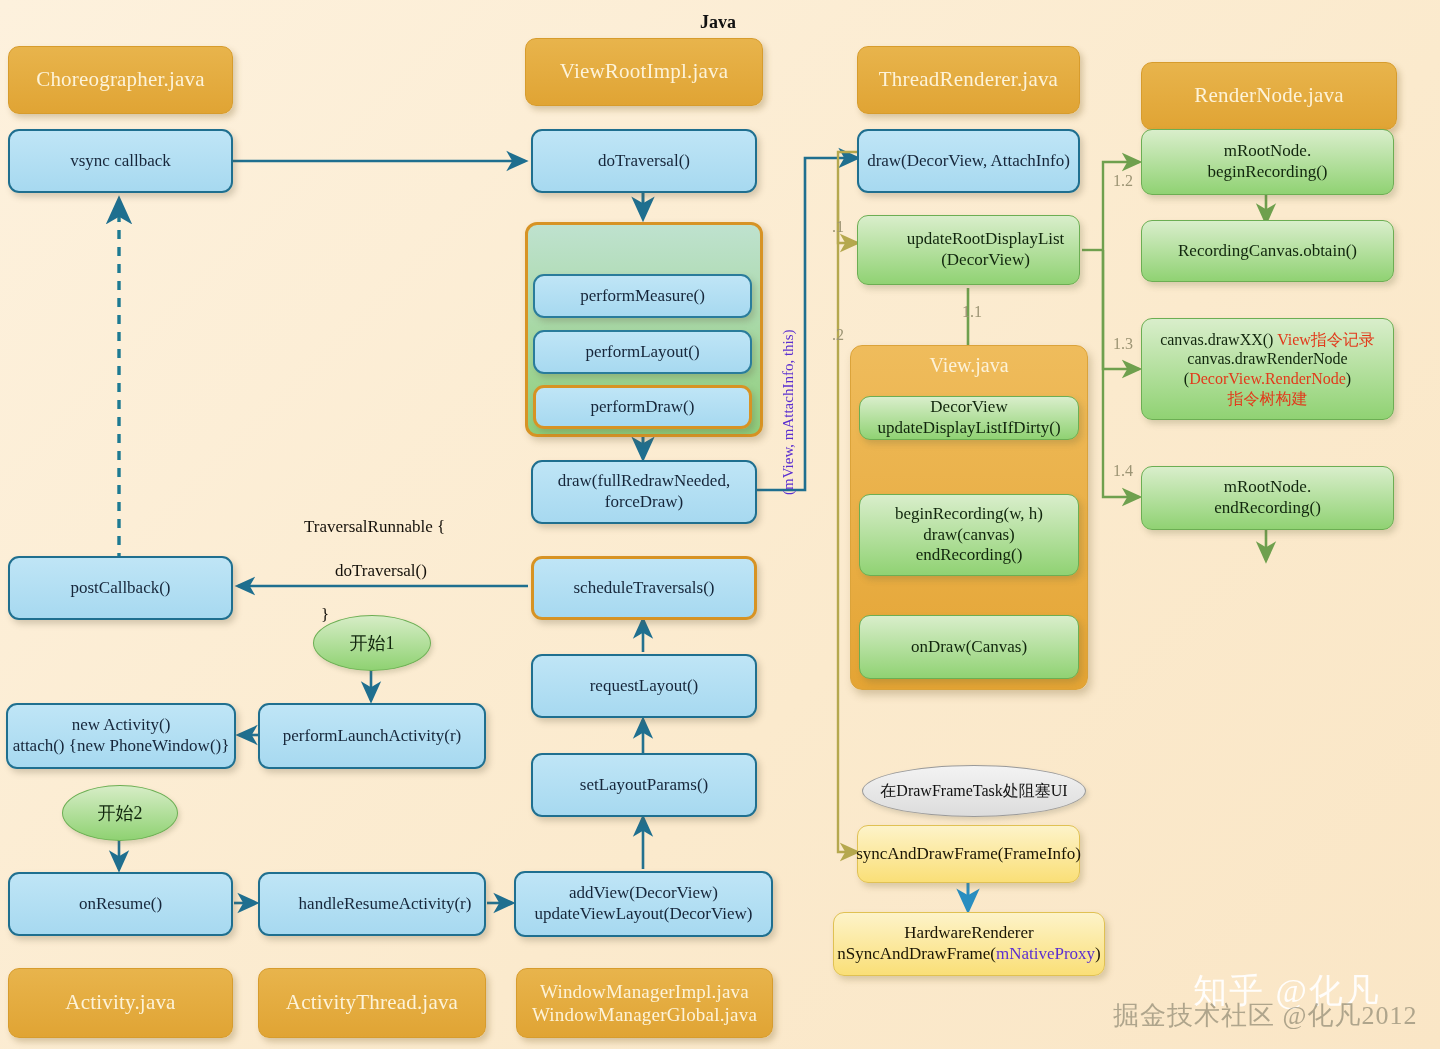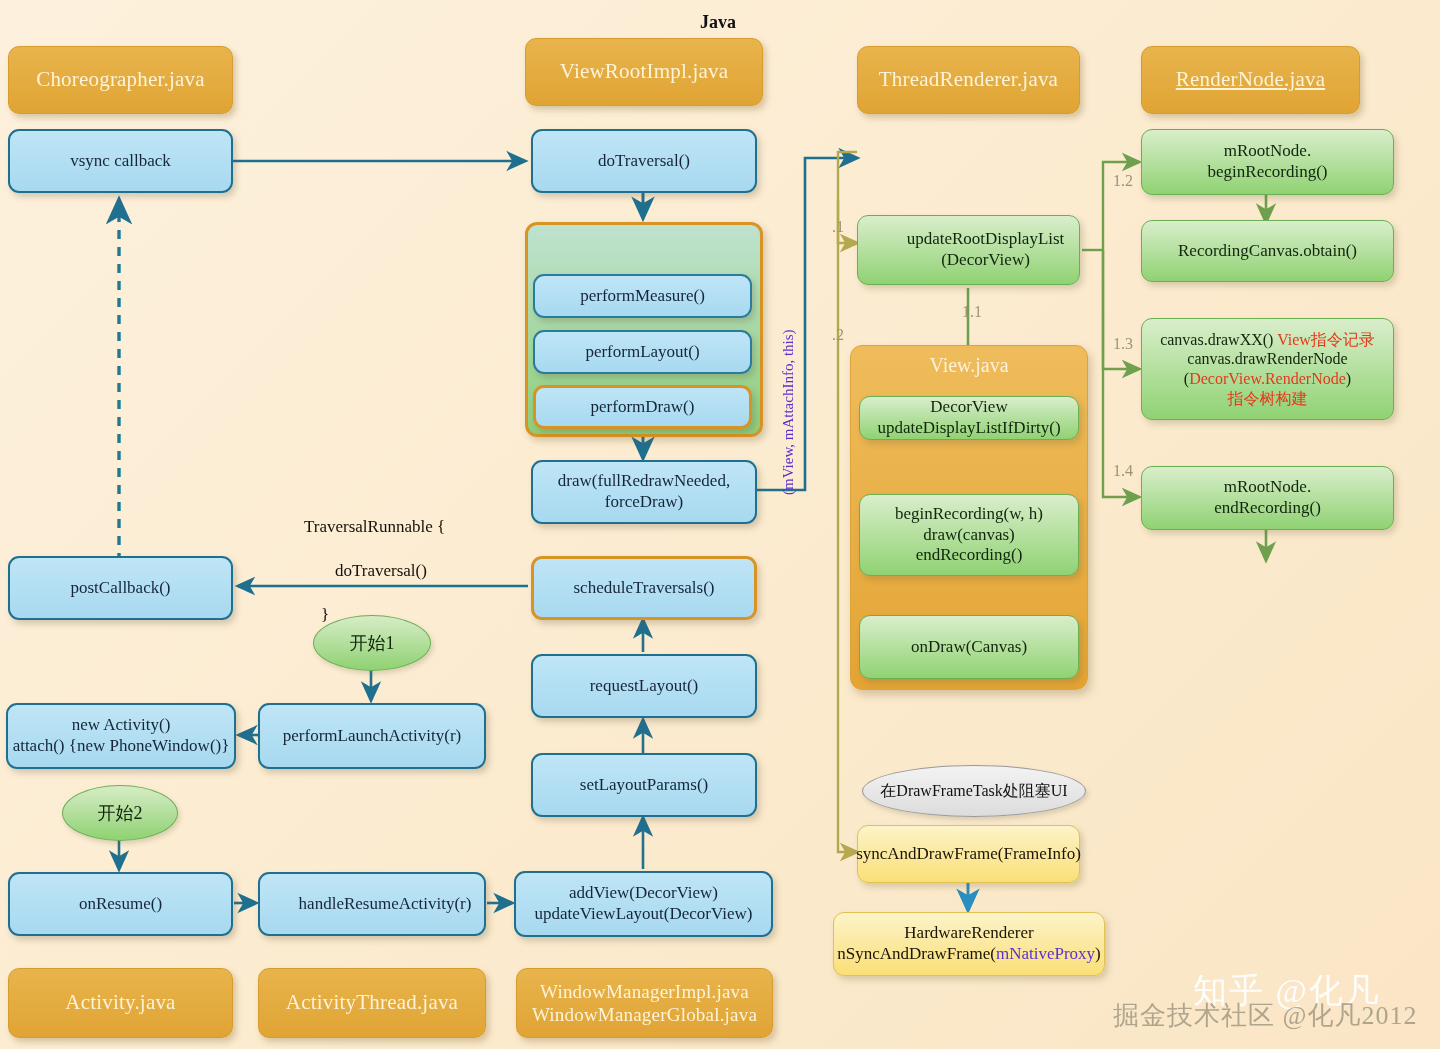--- a/index.html
+++ b/index.html
@@ -150,21 +150,21 @@
   </svg>
 
   <div class="page-title" style="left:700px;top:12px;">Java</div>
 
   <div class="node hdr" style="left:8px;top:46px;width:225px;height:68px;">Choreographer.java</div>
 
   <div class="node hdr" style="left:525px;top:38px;width:238px;height:68px;">ViewRootImpl.java</div>
 
   <div class="node hdr" style="left:857px;top:46px;width:223px;height:68px;">ThreadRenderer.java</div>
 
-  <div class="node hdr" style="left:1141px;top:46px;width:219px;height:68px;text-decoration:underline;">RenderNode.java</div>
+  <div class="node hdr" style="left:1141px;top:62px;width:256px;height:68px;">RenderNode.java</div>
 
   <div class="node blue" style="left:8px;top:129px;width:225px;height:64px;">vsync callback</div>
 
   <div class="node blue" style="left:8px;top:556px;width:225px;height:64px;">postCallback()</div>
 
   <div class="node blue" style="left:6px;top:703px;width:230px;height:66px;flex-direction:column;">
     <span>new Activity()</span>
     <span>attach() {new PhoneWindow()}</span>
   </div>
 
@@ -202,20 +202,21 @@
     <span>updateViewLayout(DecorView)</span>
   </div>
 
   <div class="vtext" style="left:780px;top:285px;height:210px;">(mView, mAttachInfo, this)</div>
 
   <div class="ftext" style="left:304px;top:516px;"><span>TraversalRunnable {</span><br>
     <span style="padding-left:14px;">doTraversal()</span><br>
     <span>}</span>
   </div>
 
+  <div class="node blue" style="left:857px;top:129px;width:223px;height:64px;">draw(DecorView, AttachInfo)</div>
 
   <div class="node green" style="left:857px;top:215px;width:223px;height:70px;flex-direction:column;padding-left:34px;">
     <span>updateRootDisplayList</span>
     <span>(DecorView)</span>
   </div>
 
   <div class="group-orange" style="left:850px;top:345px;width:238px;height:345px;">
     <div class="group-title">View.java</div>
   </div>
 

